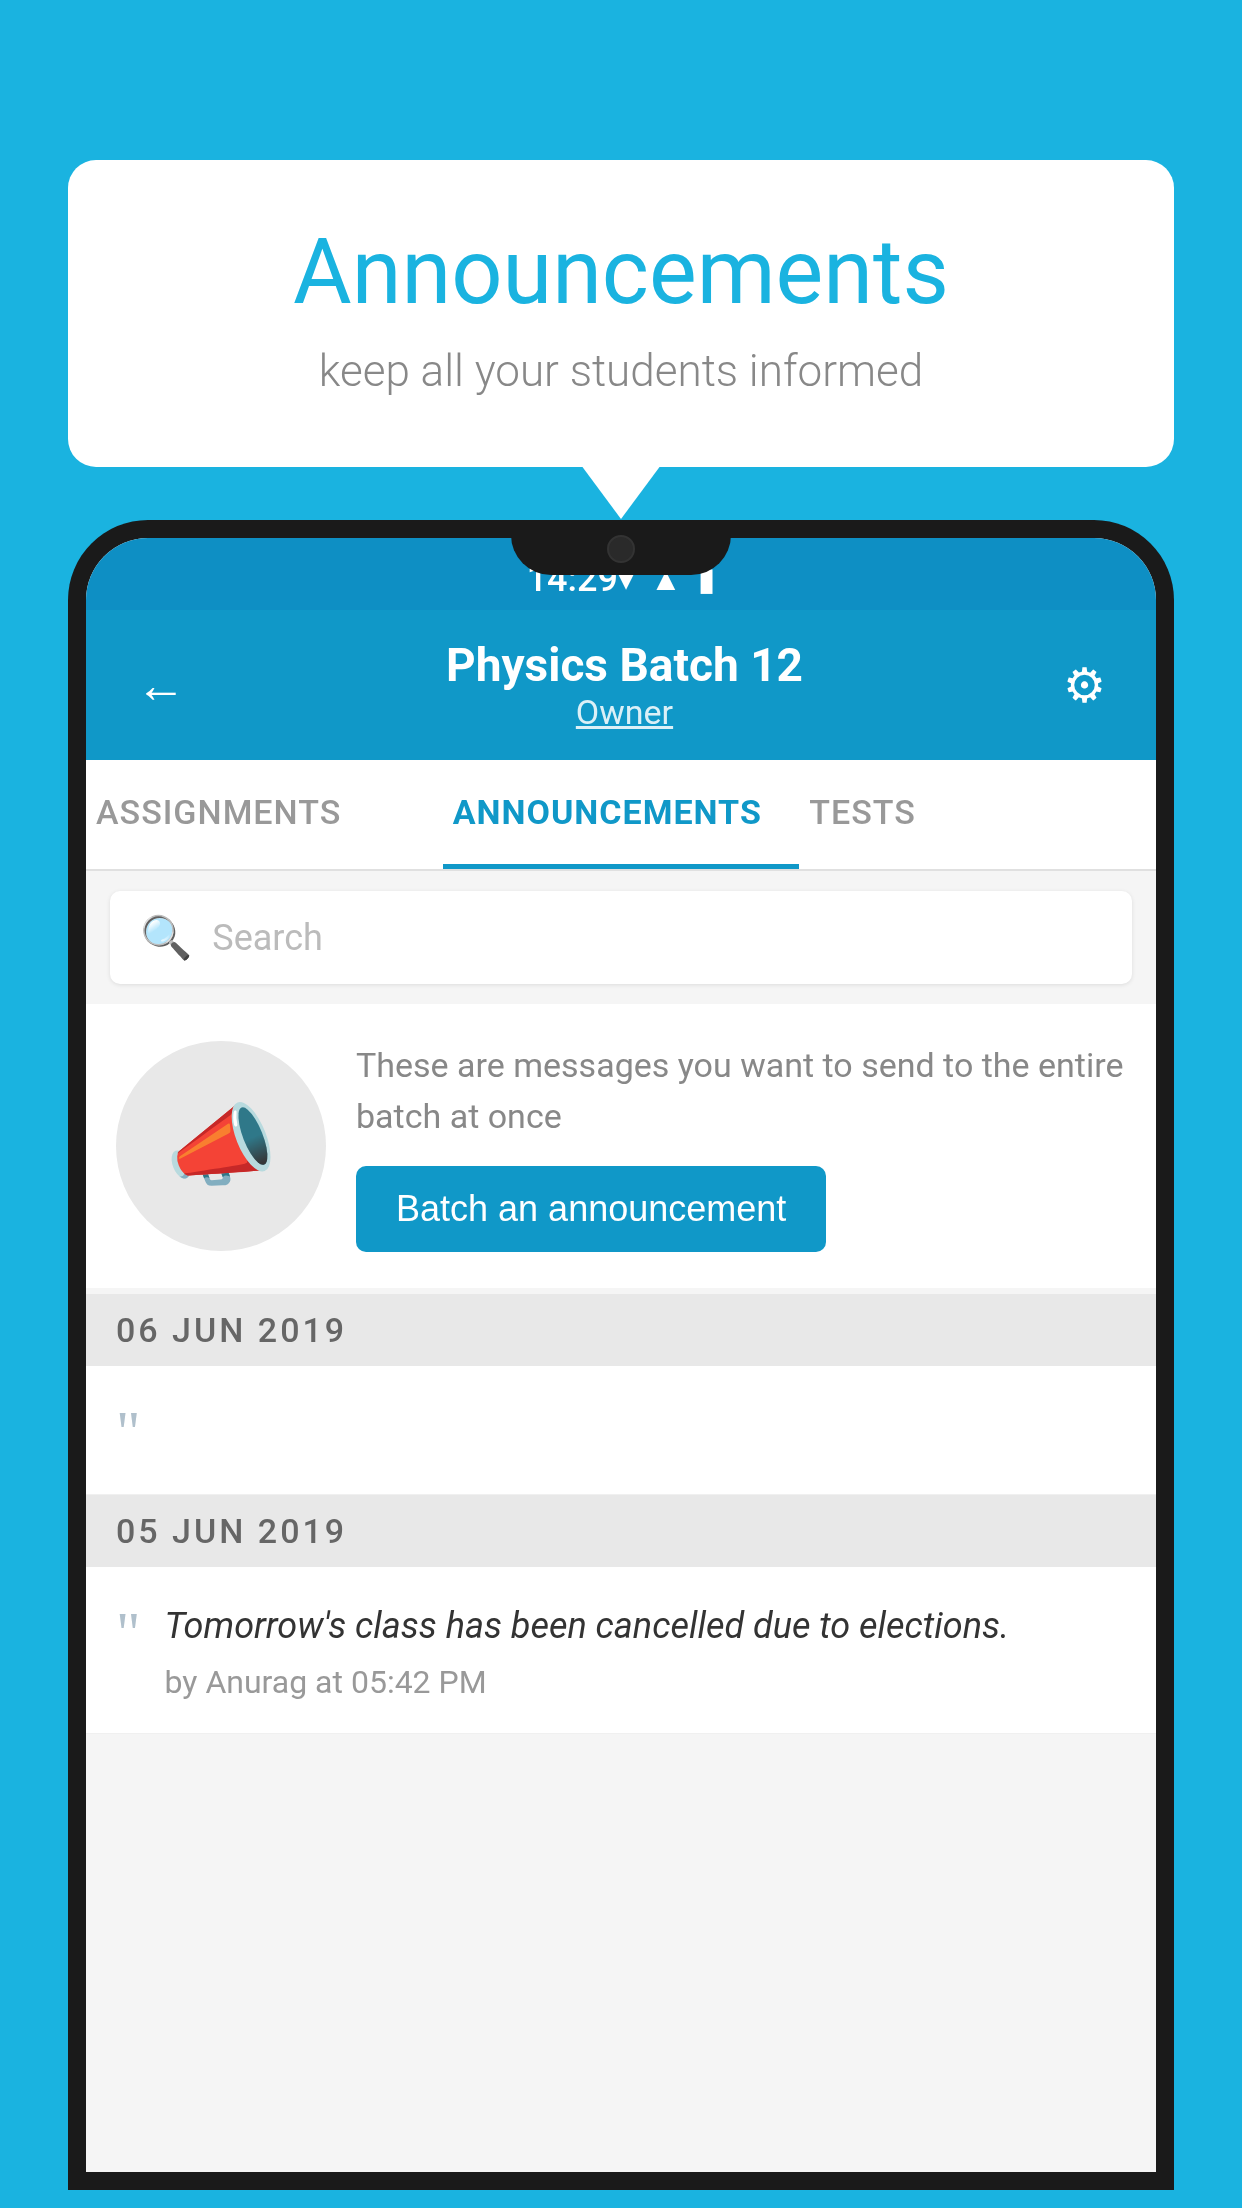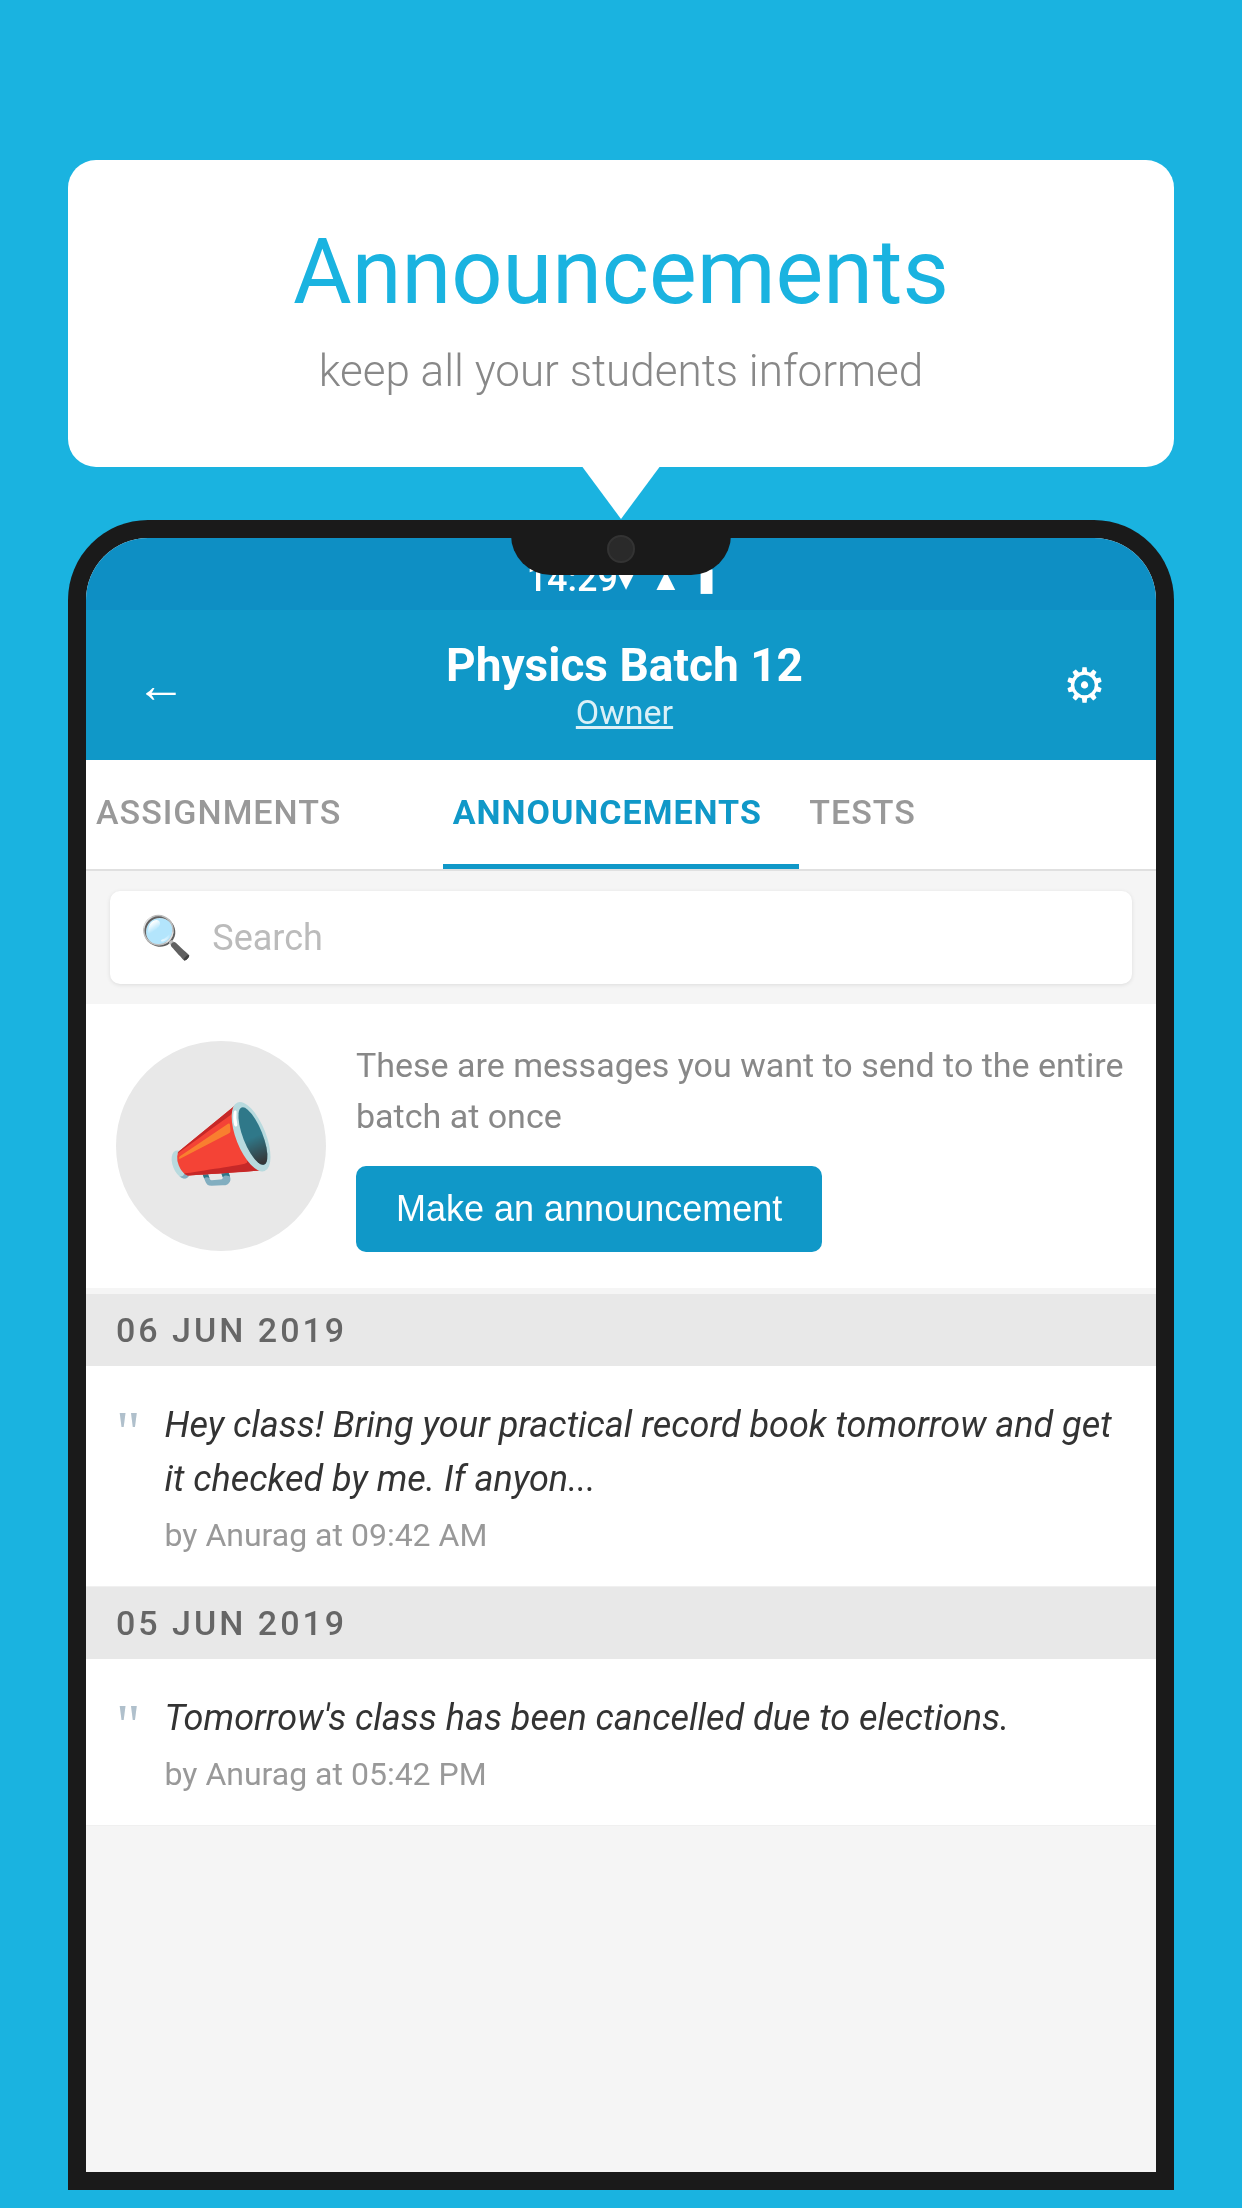--- a/index.html
+++ b/index.html
@@ -367,31 +367,27 @@
           <span class="search-icon-wrap">🔍</span>
           <span class="search-placeholder">Search</span>
         </div>
 
         <div class="announcement-promo">
           <div class="promo-icon-circle">
             <span class="megaphone-icon">📣</span>
           </div>
           <div class="promo-text-area">
             <div class="promo-description">These are messages you want to send to the entire batch at once</div>
-            <button class="make-announcement-btn">Make an announcement</button>
+            <button class="make-announcement-btn">Batch an announcement</button>
           </div>
         </div>
 
         <div class="date-header">06  JUN  2019</div>
         <div class="announcement-item">
           <span class="quote-icon">"</span>
-          <div class="announcement-text-wrap">
-            <div class="announcement-text">Hey class! Bring your practical record book tomorrow and get it checked by me. If anyon...</div>
-            <div class="announcement-meta">by Anurag at 09:42 AM</div>
-          </div>
         </div>
 
         <div class="date-header">05  JUN  2019</div>
         <div class="announcement-item">
           <span class="quote-icon">"</span>
           <div class="announcement-text-wrap">
             <div class="announcement-text">Tomorrow's class has been cancelled due to elections.</div>
             <div class="announcement-meta">by Anurag at 05:42 PM</div>
           </div>
         </div>

